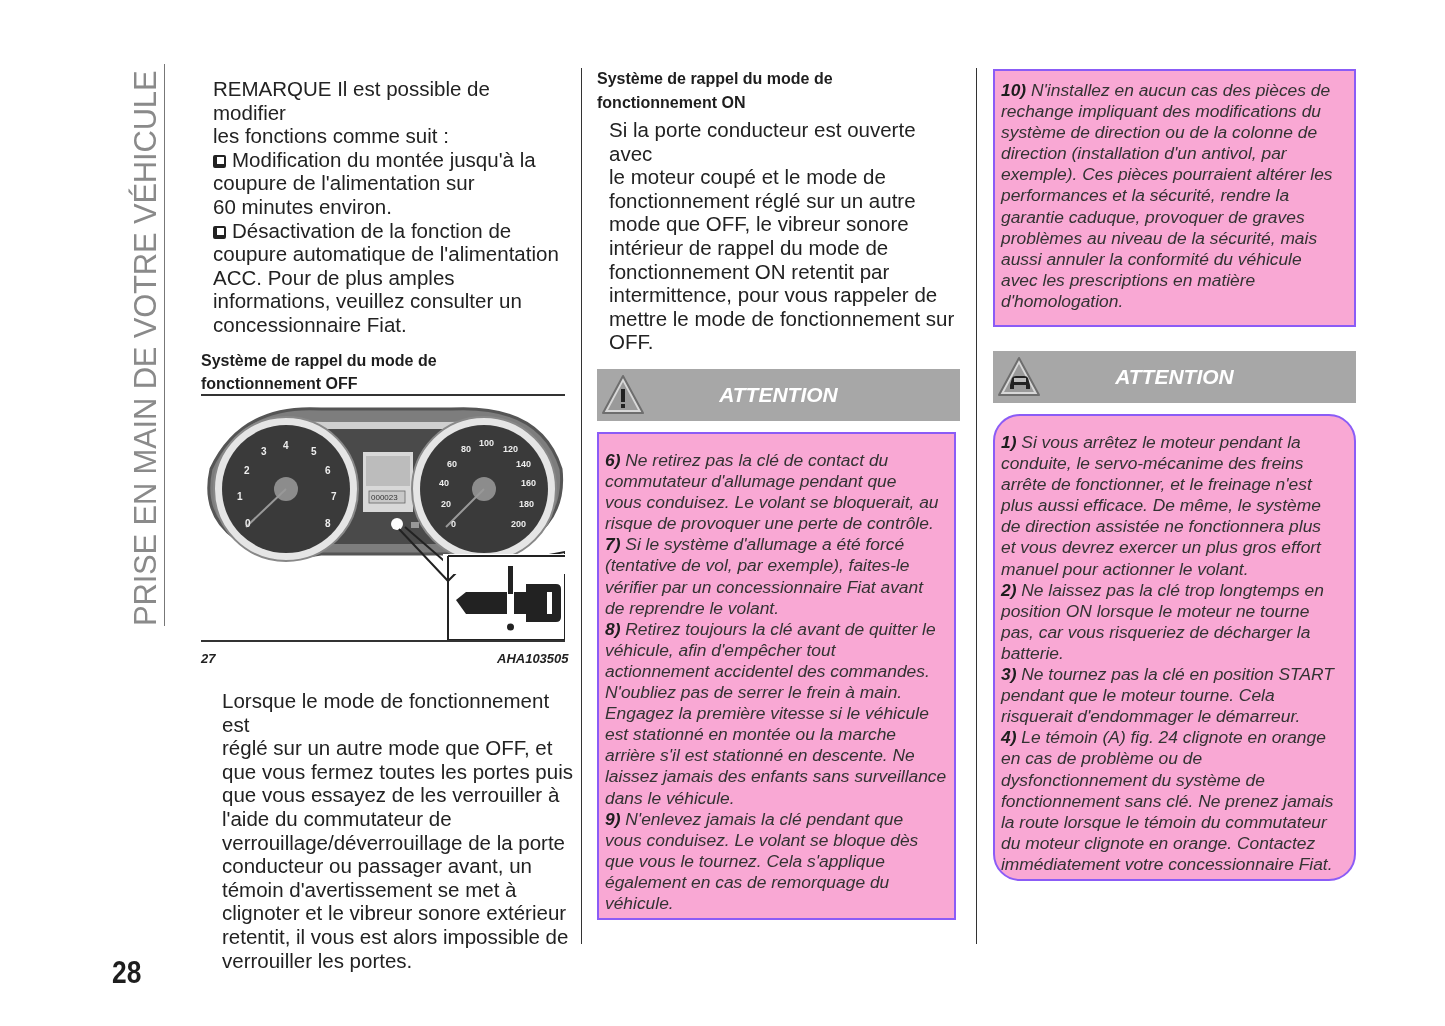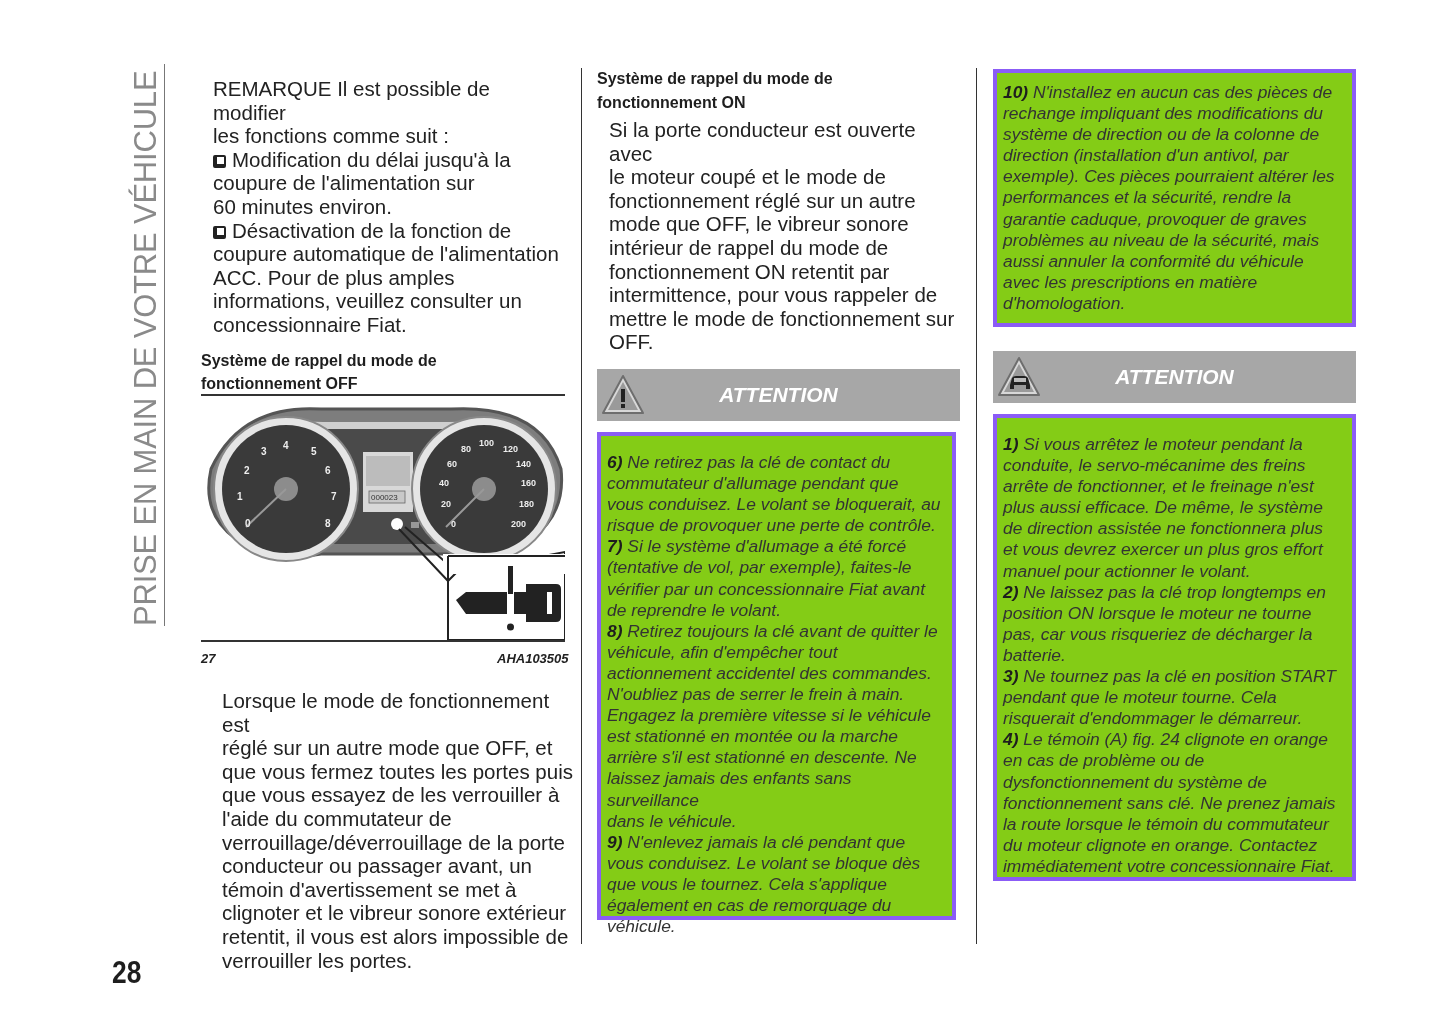--- a/index.html
+++ b/index.html
@@ -31,40 +31,40 @@
   .figure .top-rule { top: 0; }
   .figure .bot-rule { top: 246px; }
   .fig-caption { position: absolute; top: 651px; font-size: 13px; font-weight: bold; color: #222; font-style: italic; }
 
   
   .att-banner { position: absolute; height: 52px; background: #a7a7a7; }
   .att-banner .label { position: absolute; left: 0; right: 0; top: 0; line-height: 52px; text-align: center;
     font-size: 21px; font-weight: bold; font-style: italic; color: #ffffff; }
   .att-banner .icon { position: absolute; left: 4px; top: 4px; width: 44px; height: 44px; }
 
-  .note-box { position: absolute; border: 4px solid #8b5cf6; box-sizing: border-box; background: #84cc16; padding: 16px 6px; }
+  .note-box { position: absolute; border: 2px solid #8b5cf6; box-sizing: border-box; background: #f9a8d4; padding: 16px 6px; }
   .note-box p { margin: 0; font-size: 17.4px; line-height: 21.1px; font-style: italic; color: #333; }
   .note-box b { font-style: italic; font-weight: bold; color: #1e1e1e; }
 </style>
 </head>
 <body>
 
 <div class="side-title">
   <div class="txt">PRISE EN MAIN DE VOTRE VÉHICULE</div>
 </div>
 <div class="side-rule"></div>
 
 <div class="col-rule" style="left:581px; top:68px; height:876px;"></div>
 <div class="col-rule" style="left:976px; top:68px; height:876px;"></div>
 
 <div class="col" style="left:201px; top:65px; width:370px;">
   <p class="body-text">
     <span>REMARQUE  Il est possible de modifier</span><br>
     <span>les fonctions comme suit :</span><br>
-    <span class="bullet"></span><span>Modification du délai jusqu'à la</span><br>
+    <span class="bullet"></span><span>Modification du montée jusqu'à la</span><br>
     <span>coupure de l'alimentation sur</span><br>
     <span>60 minutes environ.</span><br>
     <span class="bullet"></span><span>Désactivation de la fonction de</span><br>
     <span>coupure automatique de l'alimentation</span><br>
     <span>ACC. Pour de plus amples</span><br>
     <span>informations, veuillez consulter un</span><br>
     <span>concessionnaire Fiat.</span>
   </p>
   <h3 class="heading" style="margin-top:12px;">
     <span>Système de rappel du mode de</span><br>
@@ -231,21 +231,21 @@
     <path d="M22 3 L42 40 L2 40 Z" fill="#d8d8d8" stroke="#6e6e6e" stroke-width="2" stroke-linejoin="round"></path>
     <path d="M22 9 L37 37 L7 37 Z" fill="#9a9a9a"></path>
     <path d="M13 30 L15 23 Q16 21 19 21 L27 21 Q30 21 31 23 L33 30 Z" fill="#222"></path>
     <rect x="13" y="30" width="4" height="4" fill="#222"></rect>
     <rect x="29" y="30" width="4" height="4" fill="#222"></rect>
     <rect x="17" y="23" width="12" height="4" fill="#bbb"></rect>
   </svg>
   <div class="label">ATTENTION</div>
 </div>
 
-<div class="note-box" style="left:993px; top:414px; width:363px; height:467px; padding-top:16px;">
+<div class="note-box" style="left:993px; top:414px; width:363px; height:467px; padding-top:16px;border-radius:27px;">
   <p><b>1)</b> <span>Si vous arrêtez le moteur pendant la</span><br>
     <span>conduite, le servo-mécanime des freins</span><br>
     <span>arrête de fonctionner, et le freinage n'est</span><br>
     <span>plus aussi efficace. De même, le système</span><br>
     <span>de direction assistée ne fonctionnera plus</span><br>
     <span>et vous devrez exercer un plus gros effort</span><br>
     <span>manuel pour actionner le volant.</span></p>
   <p><b>2)</b> <span>Ne laissez pas la clé trop longtemps en</span><br>
     <span>position ON lorsque le moteur ne tourne</span><br>
     <span>pas, car vous risqueriez de décharger la</span><br>

